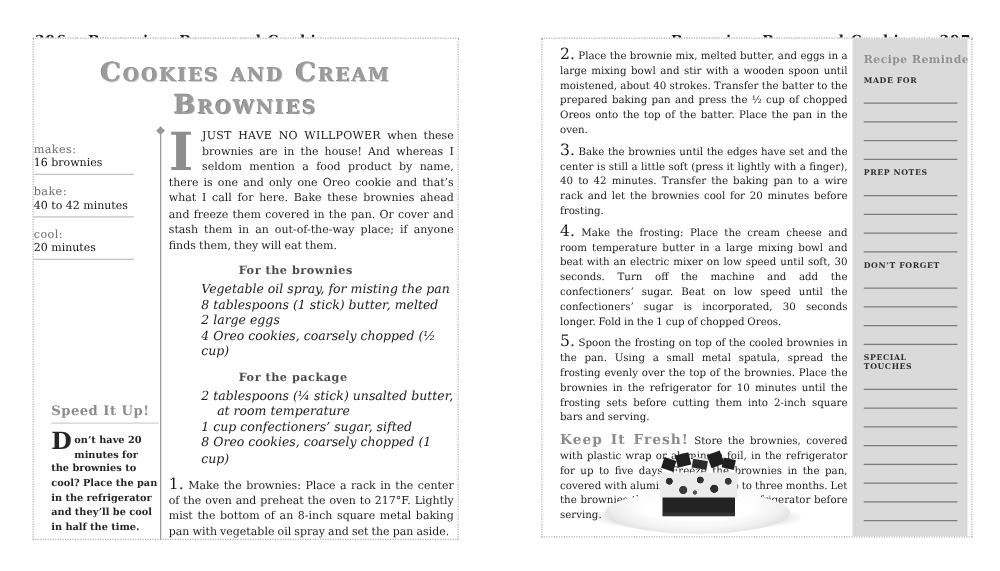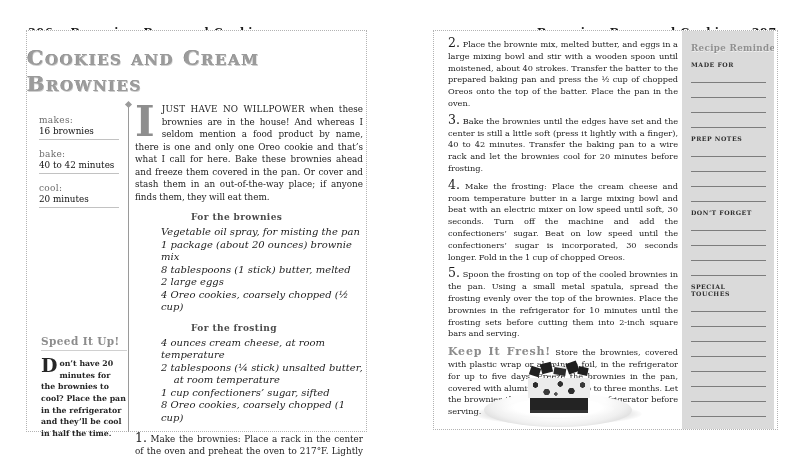--- a/index.html
+++ b/index.html
@@ -12,34 +12,34 @@
              letter-spacing:0.8px; color:#1a1a1a; white-space:nowrap; }
   .runhead-left  { left:28px; }
   .runhead-right { right:23px; }
 
   
   .page { position:absolute; top:30px; border:1px dotted #b3b3b3; background:#fff; }
   .page-left  { left:26px;  width:341px; height:402px; }
   .page-right { left:433px; width:345px; height:400px; }
 
   
-  .recipe-title { position:absolute; left:0; right:0; top:14px; 
+  .recipe-title { position:absolute; left:0; right:0; top:14px; text-align:center;
                   font-variant:small-caps; font-weight:bold; font-size:21px;
                   line-height:1.25; letter-spacing:1.5px; color:#9b9b9b;
                   text-shadow:0.5px 0.5px 0 #cfcfcf, -0.5px -0.5px 0 #7e7e7e; }
 
-  .meta-col { position:absolute; left:12px; top:84px; width:80px; }
+  .meta-col { position:absolute; left:0; top:84px; width:80px; }
   .meta-item { border-bottom:1px solid #c2c2c2; padding-bottom:3px; margin-bottom:9px; }
   .meta-label { font-size:9px; color:#6e6e6e; letter-spacing:0.3px; }
   .meta-value { font-size:8.8px; font-weight:normal; color:#111; margin-top:1px; }
 
   .speed { position:absolute; left:14px; top:292px; width:86px; }
   .speed-title { font-size:10.5px; font-weight:bold; color:#8c8c8c; letter-spacing:0.4px;
                  padding-bottom:3px; border-bottom:1px solid #d0d0d0; margin-bottom:7px;
-                 white-space:nowrap;margin-top:12px; }
+                 white-space:nowrap; }
   .speed-text { font-size:7.8px; font-weight:bold; line-height:1.5; color:#262626; }
   .speed-drop { float:left; font-size:19px; line-height:15px; margin-right:2px;
                 font-weight:bold; color:#262626; }
 
   .vrule { position:absolute; left:101px; top:72px; width:1px; height:329px; background:#9a9a9a; }
   .vrule::before { content:""; position:absolute; top:-1px; left:-2px; width:5px; height:5px;
                    background:#9a9a9a; transform:rotate(45deg); }
 
   .main-col { position:absolute; left:108px; top:72px; width:228px; }
   .intro { font-size:8.8px; line-height:12.5px; text-align:justify; word-spacing:-0.3px; }
@@ -135,29 +135,27 @@
     </div>
 
     <div class="vrule"></div>
 
     <div class="main-col">
       <div class="intro"><span class="intro-drop">I</span><span class="intro-lead">JUST HAVE NO WILLPOWER</span><span> when these brownies are in the house! And whereas I seldom mention a food product by name, there is one and only one Oreo cookie and that’s what I call for here. Bake these brownies ahead and freeze them covered in the pan. Or cover and stash them in an out-of-the-way place; if anyone finds them, they will eat them.</span></div>
 
       <div class="ing-group">
         <div class="ing-heading">For the brownies</div>
         <div class="ing-item">Vegetable oil spray, for misting the pan</div>
-        <div class="ing-item">1 package (about 20 ounces) brownie mix</div>
         <div class="ing-item">8 tablespoons (1 stick) butter, melted</div>
         <div class="ing-item">2 large eggs</div>
         <div class="ing-item">4 Oreo cookies, coarsely chopped (½ cup)</div>
       </div>
 
       <div class="ing-group">
-        <div class="ing-heading">For the frosting</div>
-        <div class="ing-item">4 ounces cream cheese, at room temperature</div>
+        <div class="ing-heading">For the package</div>
         <div class="ing-item">2 tablespoons (¼ stick) unsalted butter,
 &nbsp;&nbsp;&nbsp;&nbsp;at room temperature</div>
         <div class="ing-item">1 cup confectioners’ sugar, sifted</div>
         <div class="ing-item">8 Oreo cookies, coarsely chopped (1 cup)</div>
       </div>
 
       <div class="step"><span class="step-num">1.</span><span> Make the brownies: Place a rack in the center of the oven and preheat the oven to 217°F. Lightly mist the bottom of an 8-inch square metal baking pan with vegetable oil spray and set the pan aside.</span></div>
     </div>
   </div>
 

